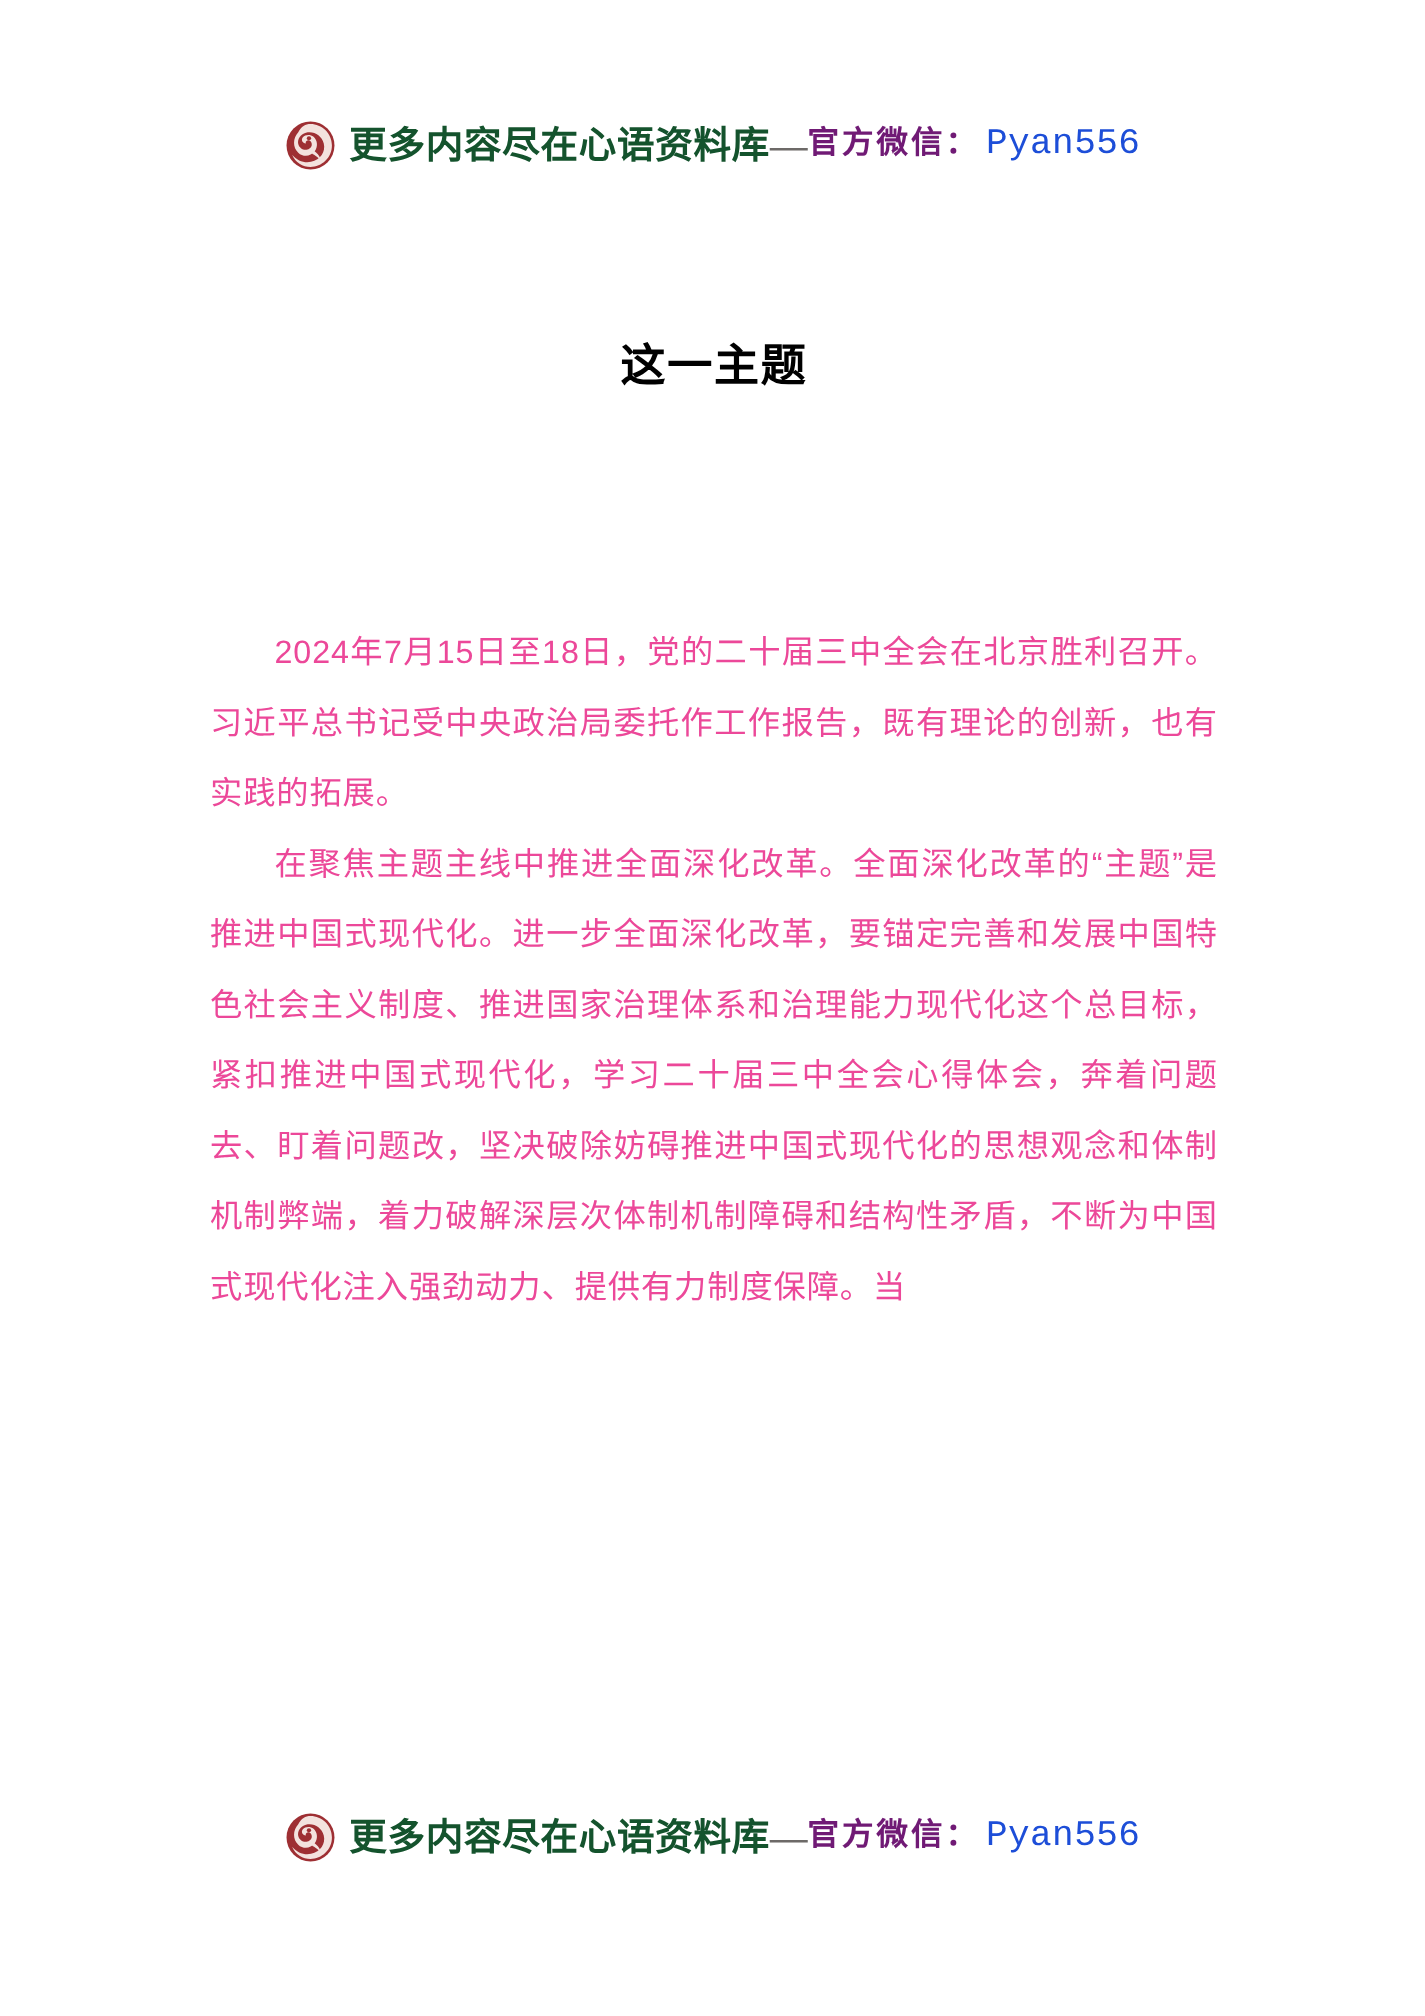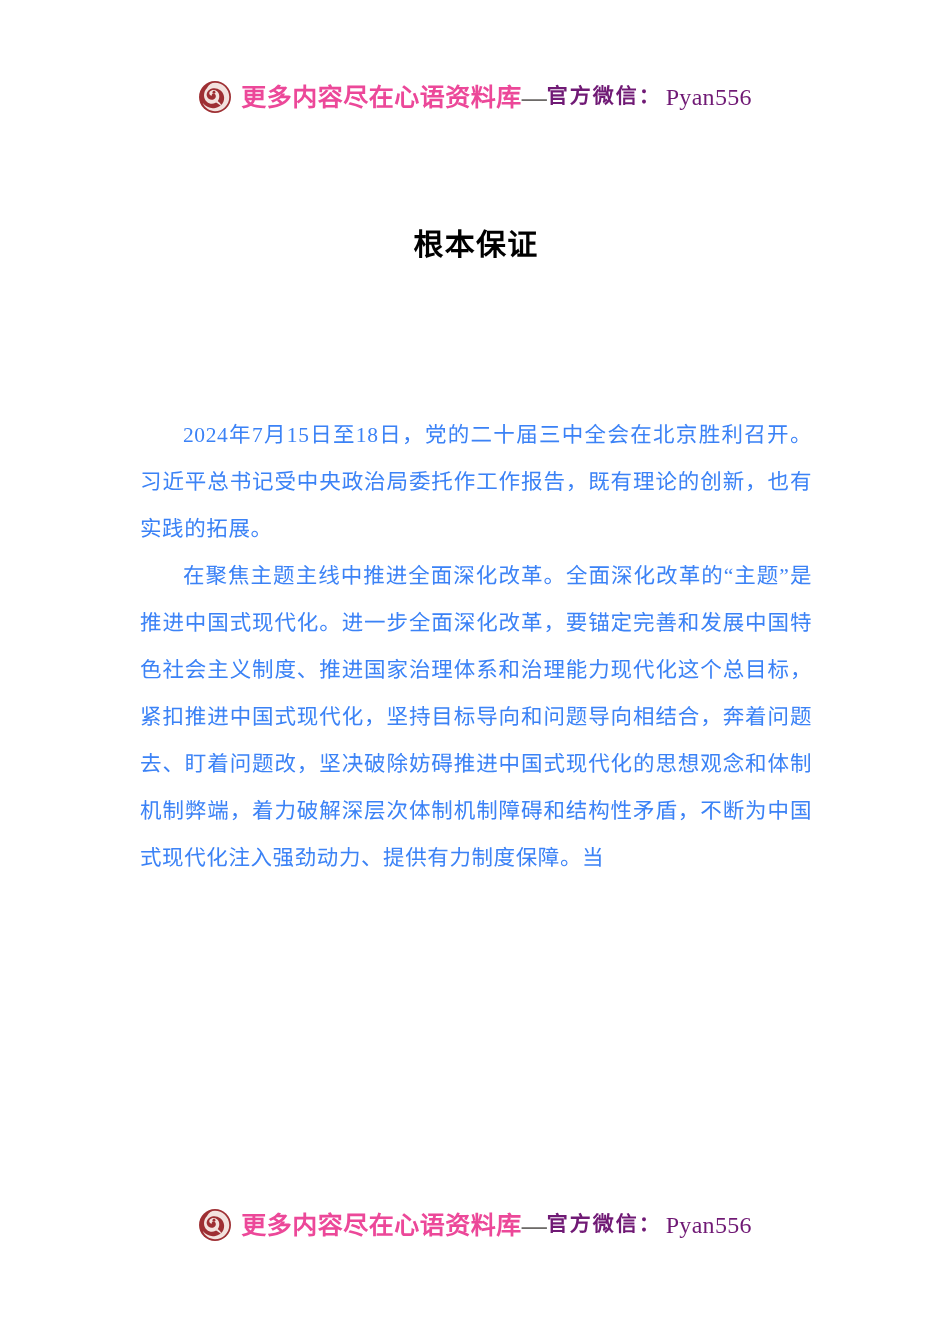--- a/index.html
+++ b/index.html
@@ -40,43 +40,43 @@
     margin-right: 9px;
     flex: 0 0 auto;
     display: block;
   }
 
   .wm-text-main {
     font-family: Liberation Sans, sans-serif;
     font-size: 25px;
     font-weight: 700;
     letter-spacing: 0.5px;
-    color: #ec4899;
+    color: #14532d;
     line-height: 1;
   }
   .wm-text-dash {
     font-size: 25px;
     font-weight: 700;
     color: #6d6a68;
     line-height: 1;
     letter-spacing: 0;
   }
   .wm-text-wechat {
     font-family: Liberation Mono, monospace;
     font-size: 21px;
     font-weight: 700;
     color: #701a75;
     letter-spacing: 2px;
     line-height: 1;
   }
   .wm-text-id {
-    font-family: Liberation Serif, serif;
+    font-family: Liberation Mono, monospace;
     font-size: 24px;
     font-weight: 400;
-    color: #701a75;
+    color: #1d4ed8;
     letter-spacing: 0.3px;
     line-height: 1;
     margin-left: 4px;
   }
 
   
   .doc-title {
     position: absolute;
     left: 140px;
     top: 170px;
@@ -99,24 +99,24 @@
   
   .doc-body {
     position: absolute;
     left: 140px;
     top: 412px;
     width: 672px;
   }
 
   .doc-body p {
     margin: 0 0 0 0;
-    font-family: Liberation Serif, serif;
+    font-family: Liberation Sans, sans-serif;
     font-size: 21.5px;
     line-height: 47px;
-    color: #3b82f6;
+    color: #ec4899;
     text-align: justify;
     text-justify: inter-ideograph;
     text-indent: 2em;
     letter-spacing: 0.6px;
     word-break: break-all;
   }
 </style>
 </head>
 <body>
 
@@ -129,26 +129,26 @@
       <circle cx="47" cy="36" r="4.2" fill="#9e2f33"></circle>
       <path d="M56 60 C62 64 68 70 70 78 C64 73 58 68 53 66 Z" fill="#f3e2de"></path>
     </svg>
     <span class="wm-text-main">更多内容尽在心语资料库</span>
     <span class="wm-text-dash">—</span>
     <span class="wm-text-wechat">官方微信：</span>
     <span class="wm-text-id">Pyan556</span>
   </div>
 
   <h1 class="doc-title">
-    <span class="tline tline-2">根本保证</span>
+    <span class="tline tline-2">这一主题</span>
   </h1>
 
   <div class="doc-body">
     <p>2024年7月15日至18日，党的二十届三中全会在北京胜利召开。习近平总书记受中央政治局委托作工作报告，既有理论的创新，也有实践的拓展。</p>
-    <p>在聚焦主题主线中推进全面深化改革。全面深化改革的“主题”是推进中国式现代化。进一步全面深化改革，要锚定完善和发展中国特色社会主义制度、推进国家治理体系和治理能力现代化这个总目标，紧扣推进中国式现代化，坚持目标导向和问题导向相结合，奔着问题去、盯着问题改，坚决破除妨碍推进中国式现代化的思想观念和体制机制弊端，着力破解深层次体制机制障碍和结构性矛盾，不断为中国式现代化注入强劲动力、提供有力制度保障。当</p>
+    <p>在聚焦主题主线中推进全面深化改革。全面深化改革的“主题”是推进中国式现代化。进一步全面深化改革，要锚定完善和发展中国特色社会主义制度、推进国家治理体系和治理能力现代化这个总目标，紧扣推进中国式现代化，学习二十届三中全会心得体会，奔着问题去、盯着问题改，坚决破除妨碍推进中国式现代化的思想观念和体制机制弊端，着力破解深层次体制机制障碍和结构性矛盾，不断为中国式现代化注入强劲动力、提供有力制度保障。当</p>
   </div>
 
   <div class="watermark watermark--footer">
     <svg class="wm-logo" viewBox="0 0 100 100" aria-hidden="true">
       <circle cx="50" cy="50" r="47" fill="#9e2f33"></circle>
       <path d="M50 8 C72 8 92 26 92 50 C92 74 72 92 50 92 C35 92 20 83 14 68 C24 80 38 85 51 82 C70 78 80 62 76 46 C72 30 56 21 41 25 C30 28 24 38 26 47 C28 55 36 60 44 58 C50 56 54 51 52 45 C51 41 47 39 44 40 C41 41 40 44 41 46 C34 46 31 39 35 34 C40 28 50 28 56 33 C64 40 65 53 58 62 C50 72 35 73 26 64 C15 54 15 36 26 24 C32 13 40 8 50 8 Z" fill="#f3e2de"></path>
       <circle cx="47" cy="36" r="4.2" fill="#9e2f33"></circle>
       <path d="M56 60 C62 64 68 70 70 78 C64 73 58 68 53 66 Z" fill="#f3e2de"></path>
     </svg>
     <span class="wm-text-main">更多内容尽在心语资料库</span>

